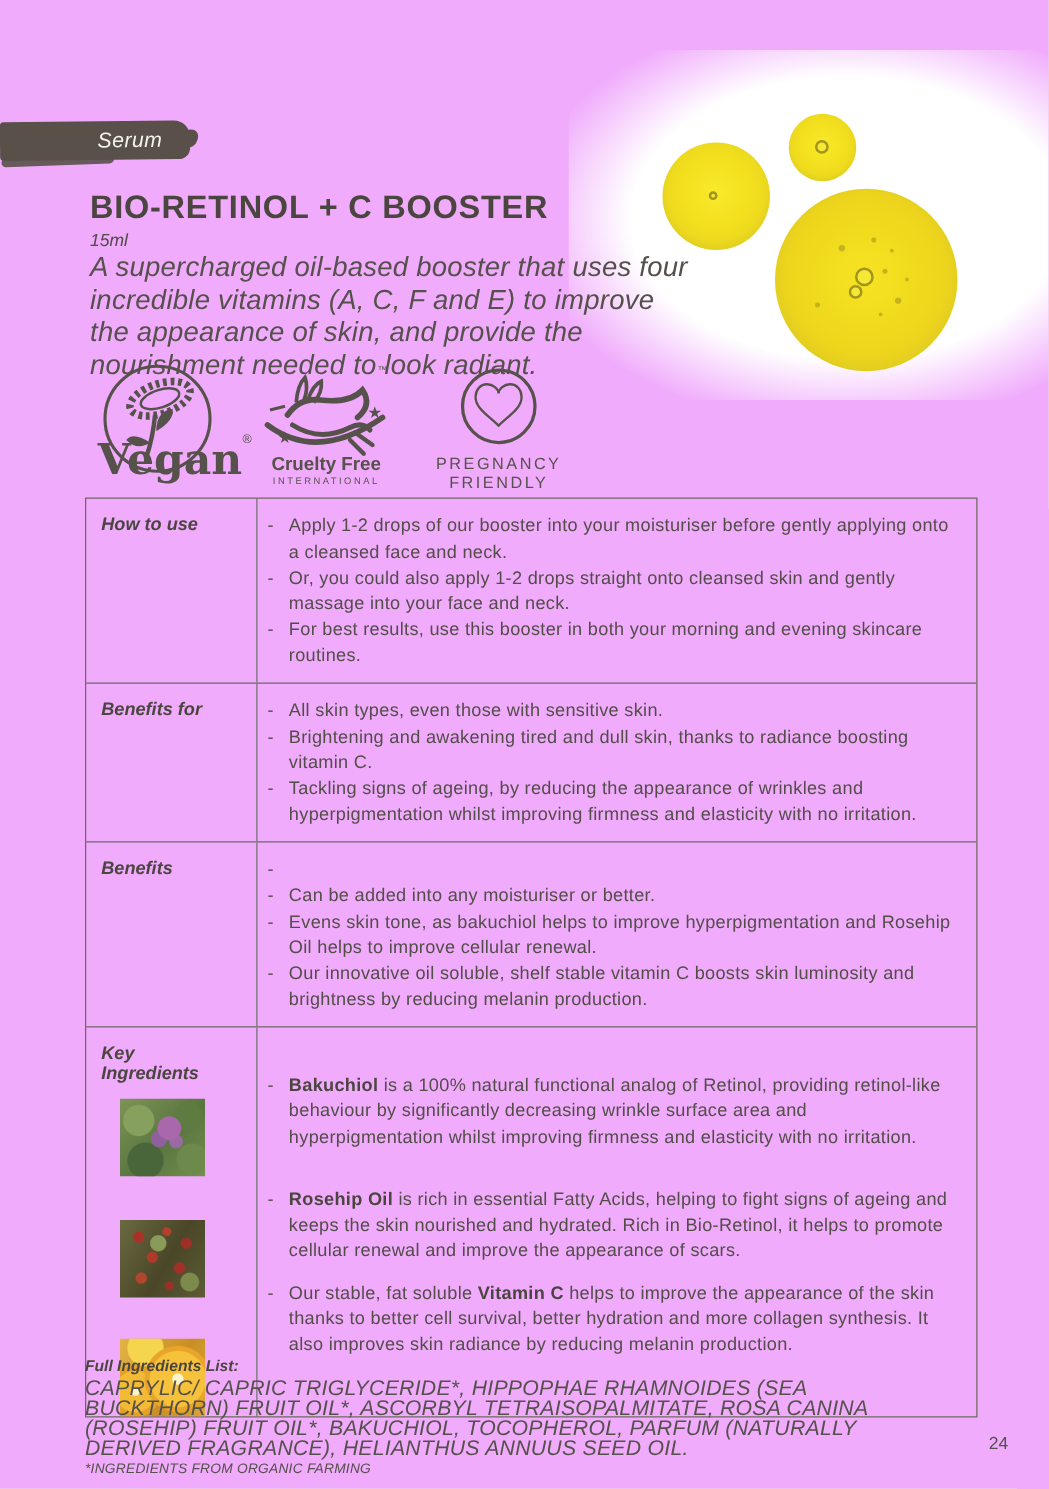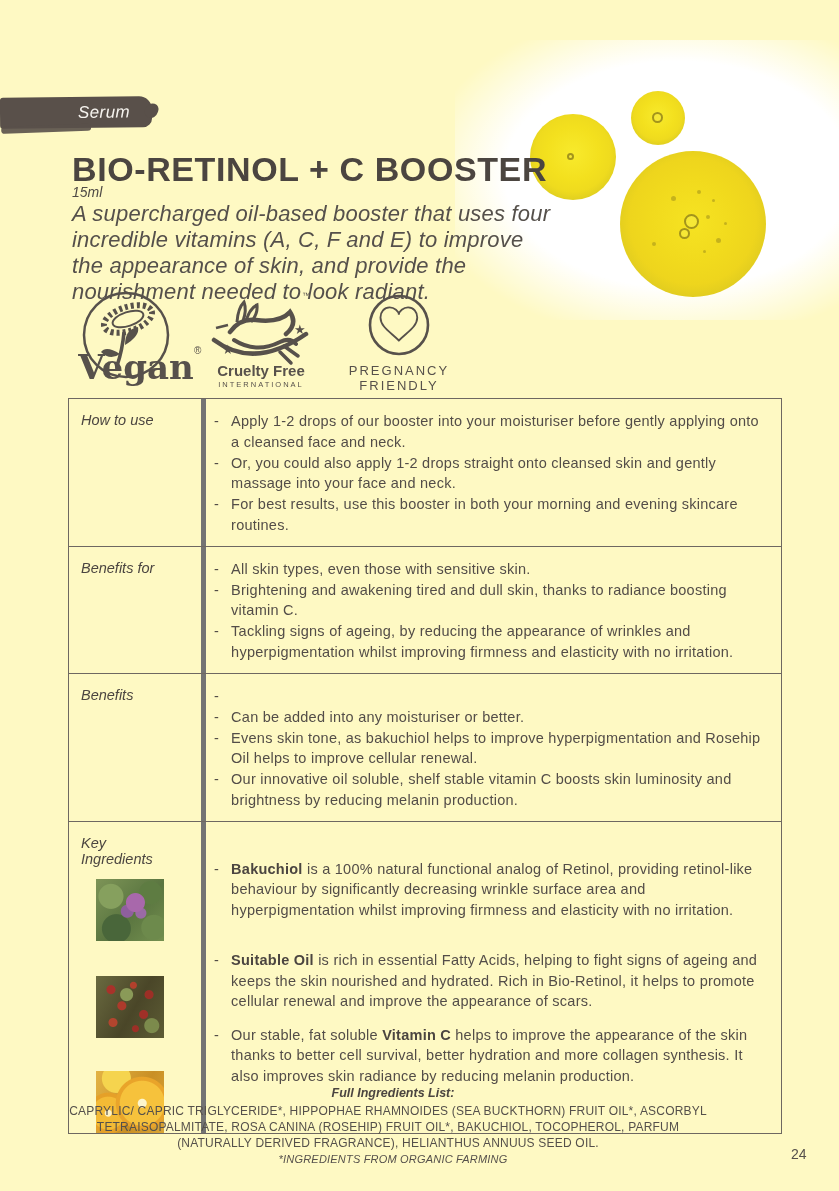--- a/index.html
+++ b/index.html
@@ -1,19 +1,19 @@
 <!DOCTYPE html>
 <html><head>
 <meta charset="utf-8">
 <style>
   * { margin:0; padding:0; box-sizing:border-box; }
   html,body { background:#e9e6e0; }
   .page {
     position:relative; width:839px; height:1191px; margin:0 auto;
-    background:#fef9c3; overflow:hidden;
+    background:#f0abfc; overflow:hidden;
     font-family:"Liberation Sans", sans-serif; color:#514b46;
   }
 
   
   .tag {
     position:absolute; left:0; top:97px; width:152px; height:31px;
     background:#59504a; border-radius:3px 13px 9px 3px;
     transform:rotate(-0.6deg);
     display:flex; align-items:center; justify-content:flex-end;
     padding-right:22px;
@@ -22,21 +22,21 @@
     content:""; position:absolute; right:-6px; top:7px; width:13px; height:15px;
     background:#59504a; border-radius:60% 40% 55% 45%; transform:rotate(18deg);
   }
   .tag::after {
     content:""; position:absolute; left:1px; bottom:-4px; width:90px; height:7px;
     background:#59504a; border-radius:4px; transform:rotate(-1.5deg); opacity:.9;
   }
   .tag span { font-style:italic; font-size:17px; color:#f6f3ee; letter-spacing:.4px; }
 
   
-  .title { position:absolute; left:72px; top:150px; font-size:34px; font-weight:bold;
+  .title { position:absolute; left:72px; top:150px; font-size:26px; font-weight:bold;
            letter-spacing:.6px; color:#4b4540; }
   .volume { position:absolute; left:72px; top:184px; font-size:14px; font-style:italic; color:#4f4a45; }
   .description { position:absolute; left:72px; top:201px; width:480px;
                  font-size:22px; font-style:italic; line-height:26px; color:#55504b; letter-spacing:.2px; }
 
   
   .droplet-zone {
     position:absolute; left:455px; top:40px; width:384px; height:280px;
     background:radial-gradient(ellipse at 58% 48%, #ffffff 0%, #ffffff 55%, rgba(255,255,255,0) 82%);
   }
@@ -66,22 +66,22 @@
   .badge-vegan { width:132px; margin-right:8px; }
   .badge-cruelty { width:102px; margin-right:32px; }
   .badge-pregnancy { width:110px; text-align:center; }
   .preg-text { font-size:13px; letter-spacing:2px; color:#57514b; line-height:15px; margin-top:5px; }
 
   
   .info-table { position:absolute; left:68px; top:398px; width:714px;
                 border:1px solid #6e6861; }
   .trow { display:grid; grid-template-columns:137px 1fr; border-bottom:1px solid #6e6861; }
   .trow:last-child { border-bottom:none; }
-  .tlabel { border-right:5px solid #737373; padding:13px 20px 0 12px;
-            font-size:14.5px; font-style:italic; font-weight:normal; color:#4b4540; }
+  .tlabel { border-right:1px solid #737373; padding:13px 20px 0 12px;
+            font-size:14.5px; font-style:italic; font-weight:bold; color:#4b4540; }
   .tbody { padding:12px 16px 10px 8px; }
   .r1 { min-height:125px; } .r2 { min-height:127px; } .r3 { min-height:128px; } .r4 { min-height:304px; }
   .bullet { display:flex; gap:12px; font-size:14.5px; line-height:20.5px;
             letter-spacing:.25px; color:#534d48; margin-bottom:.5px; }
   .bullet .dash { flex:0 0 auto; }
   .bullet b { font-weight:bold; color:#4b4540; }
   .ki-para { margin-top:12px; }
   .ki-first { margin-top:25px; }
 
   
@@ -112,23 +112,23 @@
   }
   .thumb-orange { margin-top:33px;
     background:
       radial-gradient(circle at 68% 52%, #fdf6cd 0 4px, #f6c23c 5px 22px, #e9a42a 23px 26px, rgba(0,0,0,0) 27px),
       radial-gradient(circle at 18% 68%, #fdf3c8 0 3px, #f3ba35 4px 16px, #e5a028 17px 20px, rgba(0,0,0,0) 21px),
       radial-gradient(circle at 30% 12%, #f5d44e 0 14px, rgba(0,0,0,0) 15px),
       linear-gradient(115deg, #e3b344, #c98f25 60%, #daa637);
   }
 
   
-  .full-ing { position:absolute; left:68px; top:1086px; width:650px;text-align:center; }
+  .full-ing { position:absolute; left:68px; top:1086px; width:650px; }
   .full-ing .fi-label { font-size:12.5px; font-weight:bold; font-style:italic; color:#4b4540; }
-  .full-ing .fi-text { margin-top:3px; font-size:12px; letter-spacing:.2px;
+  .full-ing .fi-text { margin-top:3px; font-size:17px; font-style:italic; letter-spacing:.2px;
                        line-height:16px; color:#55504b; width:640px; }
   .full-ing .fi-note { font-size:11px; font-style:italic; letter-spacing:.2px; line-height:16px; color:#55504b; }
   .page-num { position:absolute; left:791px; top:1146px; font-size:14px; color:#55504b; }
 </style>
 </head>
 <body>
 
 <div class="page">
 
   <div class="droplet-zone">
@@ -267,21 +267,21 @@
         <div class="thumb thumb-rosehip"></div>
         <div class="thumb thumb-orange"></div>
       </div>
       <div class="tbody">
         <div class="bullet ki-para ki-first">
           <span class="dash">-</span>
           <span><span></span><b>Bakuchiol</b><span> is a 100% natural functional analog of Retinol, providing retinol-like behaviour by significantly decreasing wrinkle surface area and hyperpigmentation whilst improving firmness and elasticity with no irritation.</span></span>
         </div>
         <div class="bullet ki-para" style="margin-top:30px;">
           <span class="dash">-</span>
-          <span><span></span><b>Suitable Oil</b><span> is rich in essential Fatty Acids, helping to fight signs of ageing and keeps the skin nourished and hydrated. Rich in Bio-Retinol, it helps to promote cellular renewal and improve the appearance of scars.</span></span>
+          <span><span></span><b>Rosehip Oil</b><span> is rich in essential Fatty Acids, helping to fight signs of ageing and keeps the skin nourished and hydrated. Rich in Bio-Retinol, it helps to promote cellular renewal and improve the appearance of scars.</span></span>
         </div>
         <div class="bullet ki-para" style="margin-top:13px;">
           <span class="dash">-</span>
           <span><span>Our stable, fat soluble </span><b>Vitamin C</b><span> helps to improve the appearance of the skin thanks to better cell survival, better hydration and more collagen synthesis. It also improves skin radiance by reducing melanin production.</span></span>
         </div>
       </div>
     </div>
   </div>
 
   <div class="full-ing">

